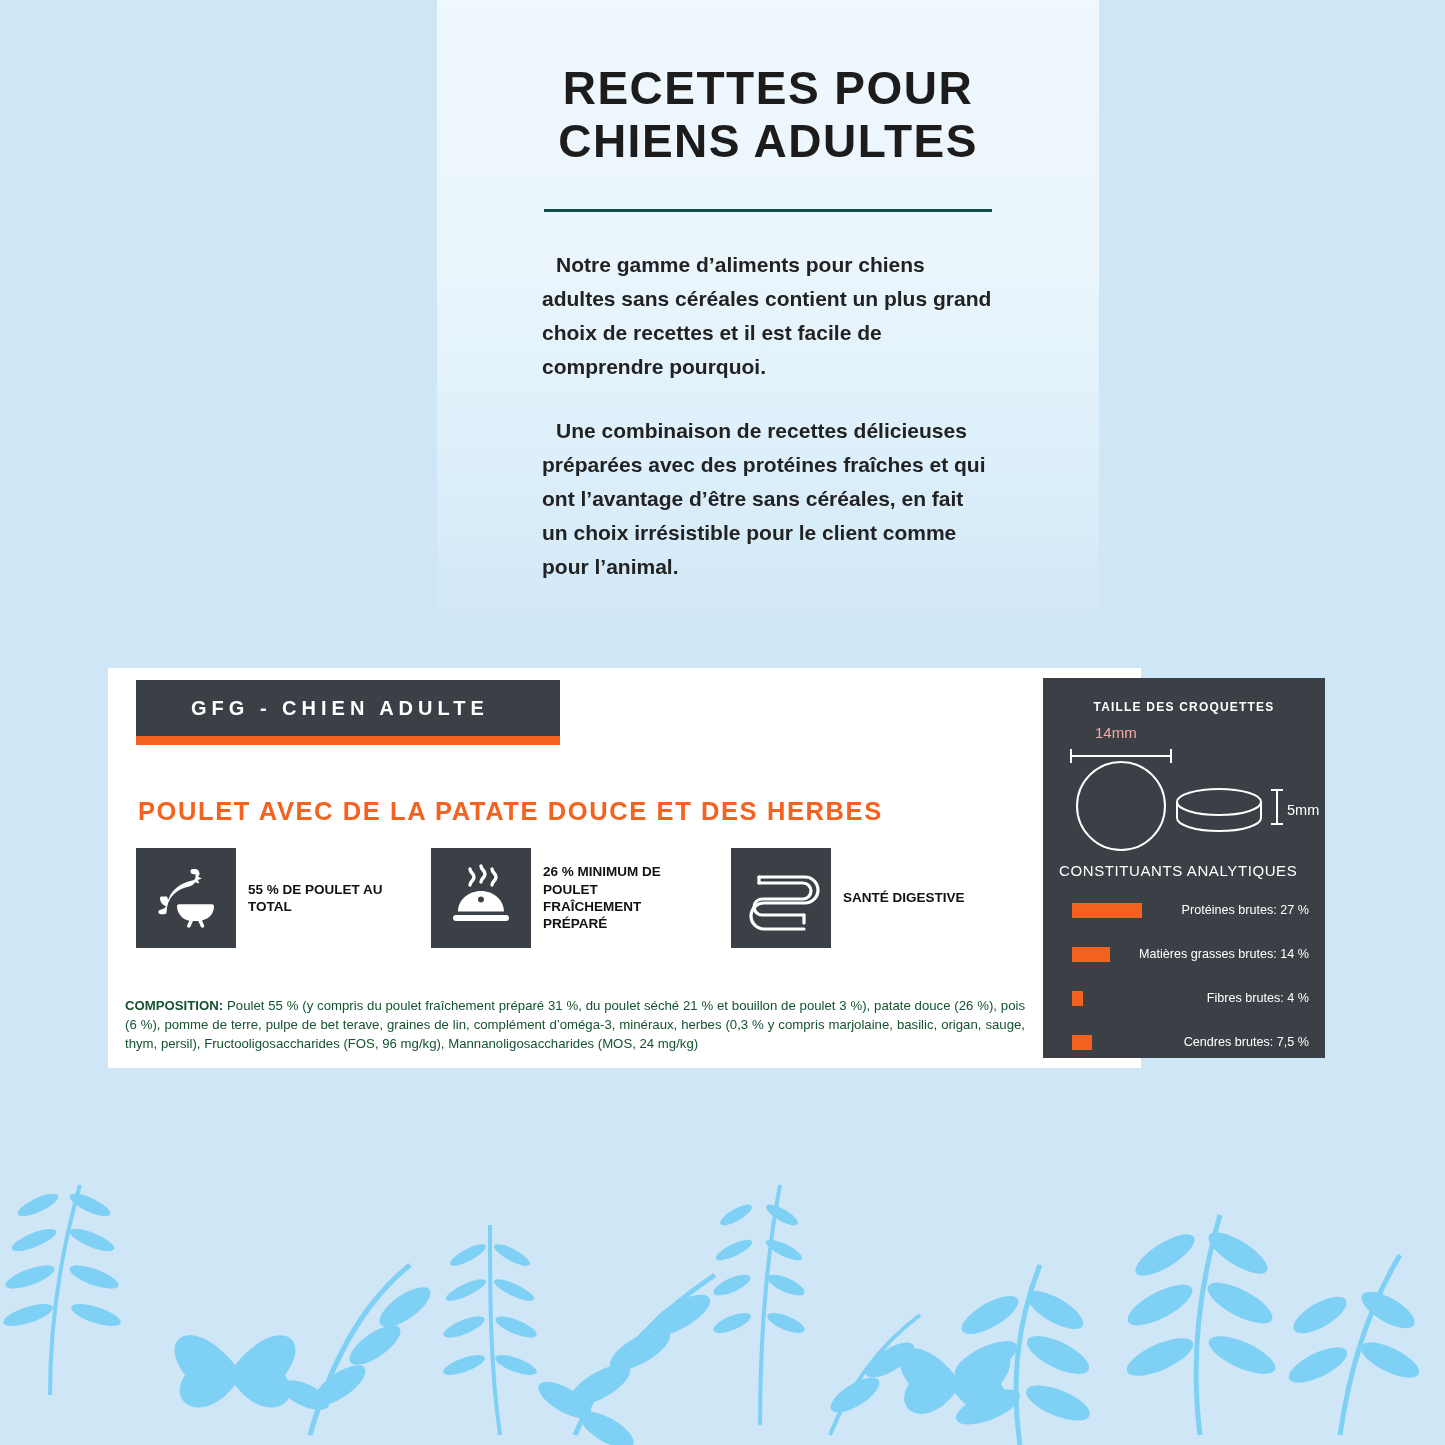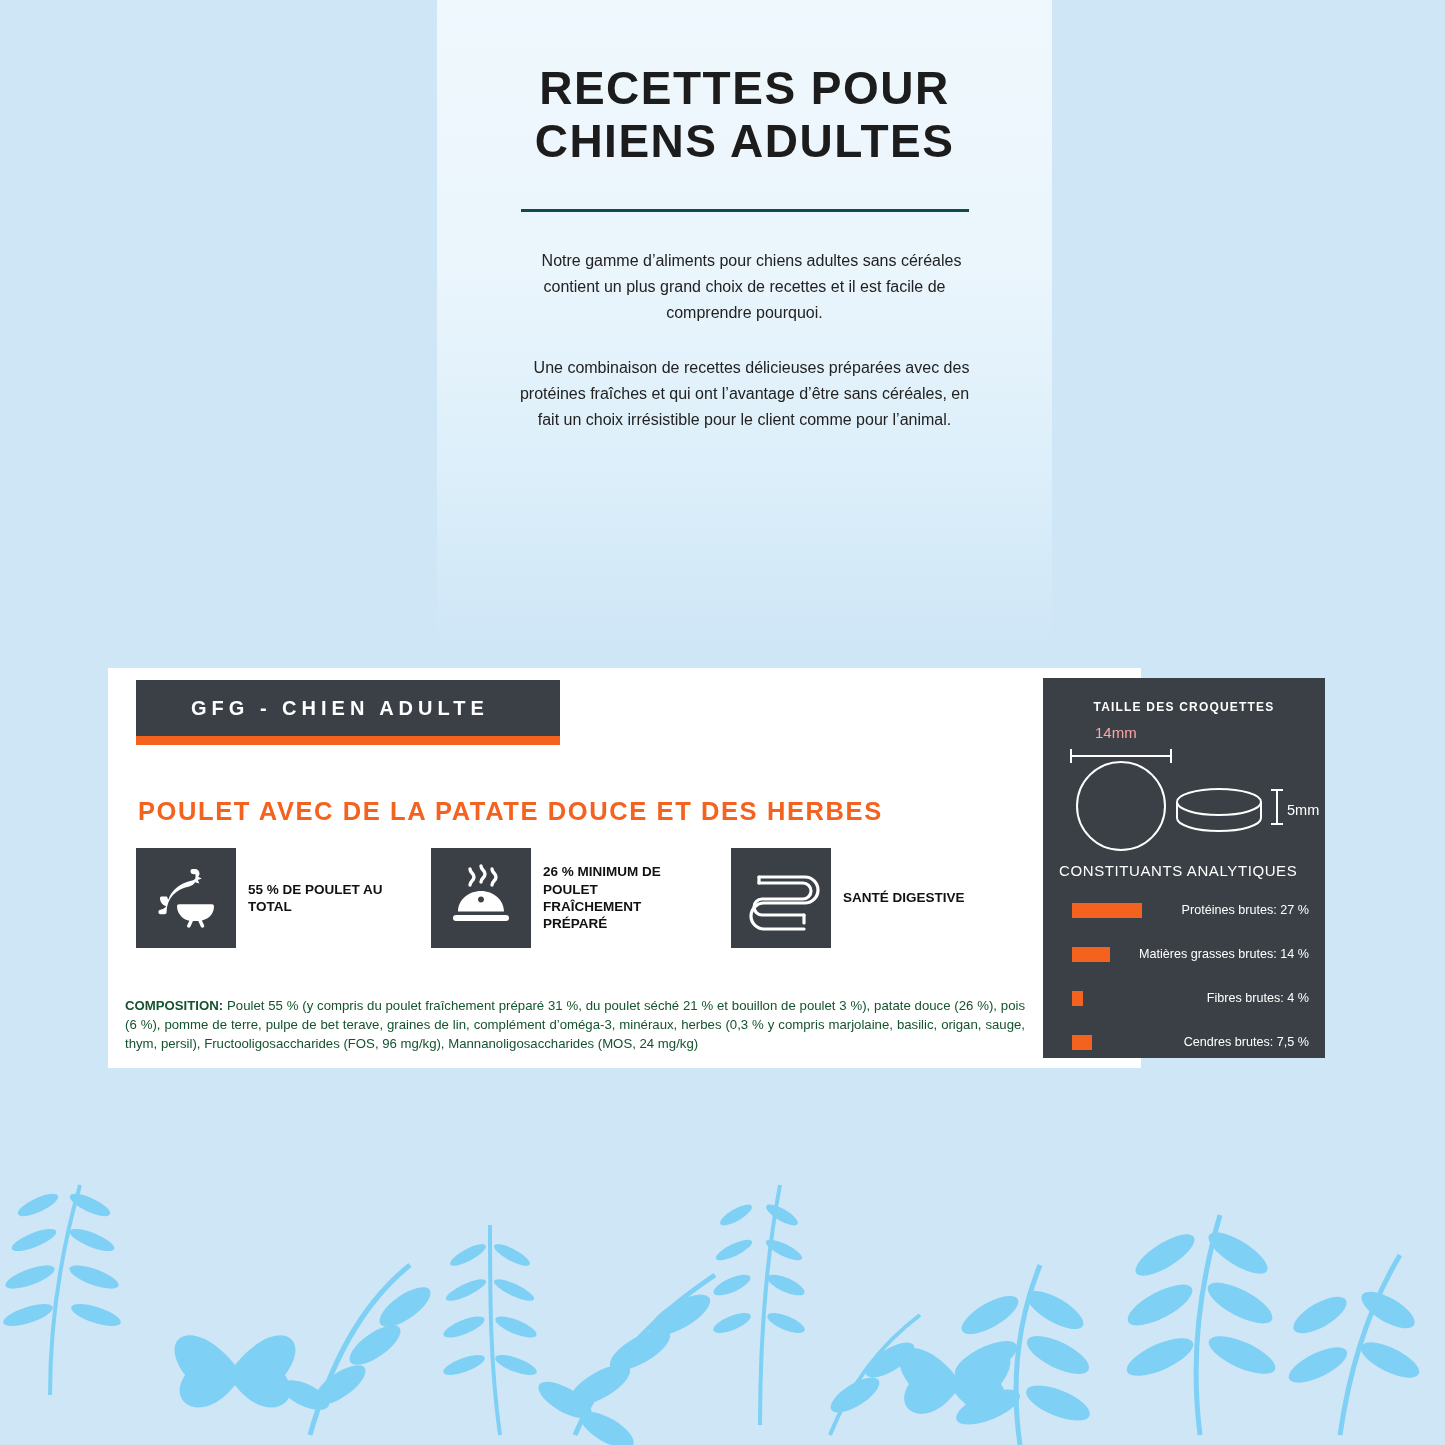--- a/index.html
+++ b/index.html
@@ -17,48 +17,49 @@
     position: absolute;
     left: 0; bottom: 0;
     width: 1445px; height: 320px;
     pointer-events: none;
   }
 
   
   .hero {
     position: absolute;
     left: 437px; top: 0px;
-    width: 615px; height: 648px;
+    width: 662px; height: 648px;
     background: linear-gradient(to bottom, #eff8fd 0%, #eaf5fc 42%, #dceffa 72%, #cfe6f7 100%);
     padding: 40px 46px 0 46px;
   }
   .hero-title {
     font-size: 46px;
     font-weight: 700;
     letter-spacing: 1.5px;
     color: #1c1c1c;
     text-align: center;
     line-height: 1.16;
     margin: 22px 0 0 0;
     font-stretch: condensed;
   }
   .hero-rule {
     width: 448px;
     height: 3px;
     background: #0f4d4a;
     margin: 40px auto 0 auto;
   }
   .hero-para {
-    font-size: 16px;
+    font-size: 21px;
     color: #222;
-    text-align: center;
+    text-align: left;
     line-height: 1.62;
     margin: 36px auto 0 auto;
     width: 452px;
     text-indent: 14px;
+    font-weight: bold;
   }
   .hero-para.second { margin-top: 30px; }
 
   
   .card {
     position: absolute;
     left: 108px; top: 668px;
     width: 1033px; height: 400px;
     background: #ffffff;
   }

